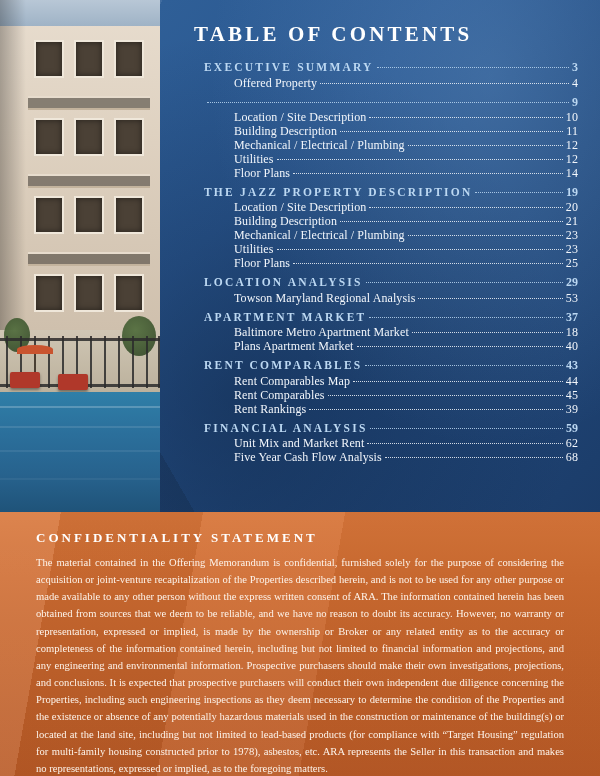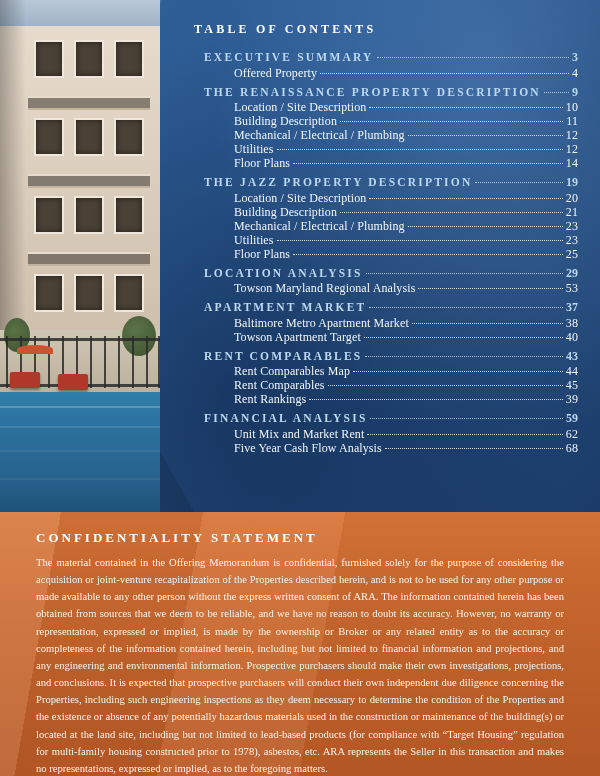--- a/index.html
+++ b/index.html
@@ -90,21 +90,21 @@
       radial-gradient(ellipse at 75% 15%, rgba(120,170,220,.30), rgba(0,0,0,0) 60%),
       radial-gradient(ellipse at 18% 78%, rgba(10,30,60,.45), rgba(0,0,0,0) 65%);
     pointer-events:none;
   }
   .toc-inner{position:relative;z-index:2;padding:18px 22px 0 22px;}
 
   .toc-title{
     color:#ffffff;
     font-family:"Liberation Serif", serif;
     font-weight:bold;
-    font-size:12px;
+    font-size:21px;
     letter-spacing:3.2px;
     margin:4px 0 14px 12px;
   }
 
   ul.lvl{list-style:none;margin:0;padding:0;}
   .row{
     display:flex;align-items:baseline;white-space:nowrap;
     line-height:1.0;
   }
   .row .lbl{flex:0 0 auto;}
@@ -228,21 +228,20 @@
             <span class="lbl">Executive Summary</span>
             <span class="dots"></span>
             <span class="pg">3</span>
           </li>
           <li class="row l2">
             <span class="lbl">Offered Property</span>
             <span class="dots"></span>
             <span class="pg">4</span>
           </li>
           <li class="row l1">
-            <span class="lbl">The Renaissance Property Description</span>
             <span class="dots"></span>
             <span class="pg">9</span>
           </li>
           <li class="row l2">
             <span class="lbl">Location / Site Description</span>
             <span class="dots"></span>
             <span class="pg">10</span>
           </li>
           <li class="row l2">
             <span class="lbl">Building Description</span>
@@ -305,24 +304,24 @@
             <span class="pg">53</span>
           </li>
           <li class="row l1">
             <span class="lbl">Apartment Market</span>
             <span class="dots"></span>
             <span class="pg">37</span>
           </li>
           <li class="row l2">
             <span class="lbl">Baltimore Metro Apartment Market</span>
             <span class="dots"></span>
-            <span class="pg">38</span>
-          </li>
-          <li class="row l2">
-            <span class="lbl">Towson Apartment Target</span>
+            <span class="pg">18</span>
+          </li>
+          <li class="row l2">
+            <span class="lbl">Plans Apartment Market</span>
             <span class="dots"></span>
             <span class="pg">40</span>
           </li>
           <li class="row l1">
             <span class="lbl">Rent Comparables</span>
             <span class="dots"></span>
             <span class="pg">43</span>
           </li>
           <li class="row l2">
             <span class="lbl">Rent Comparables Map</span>

